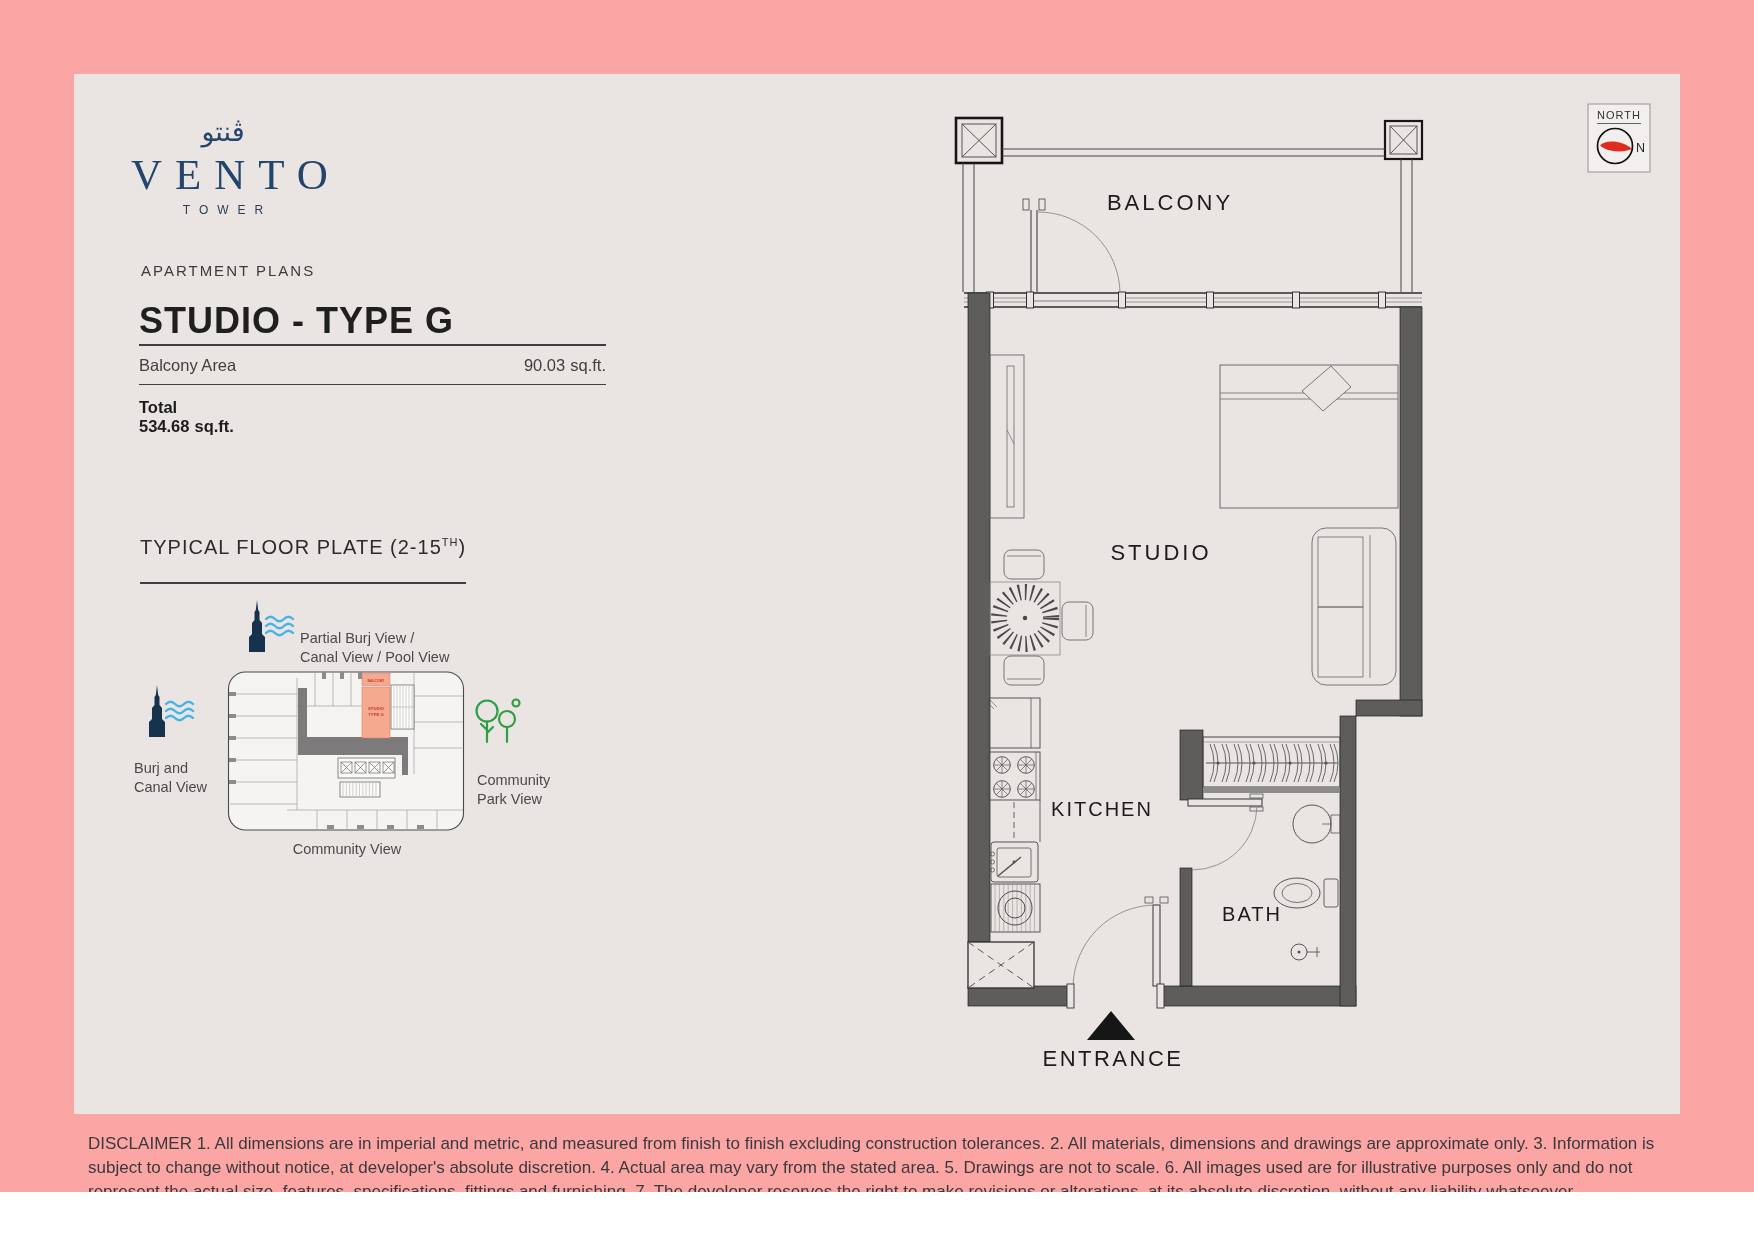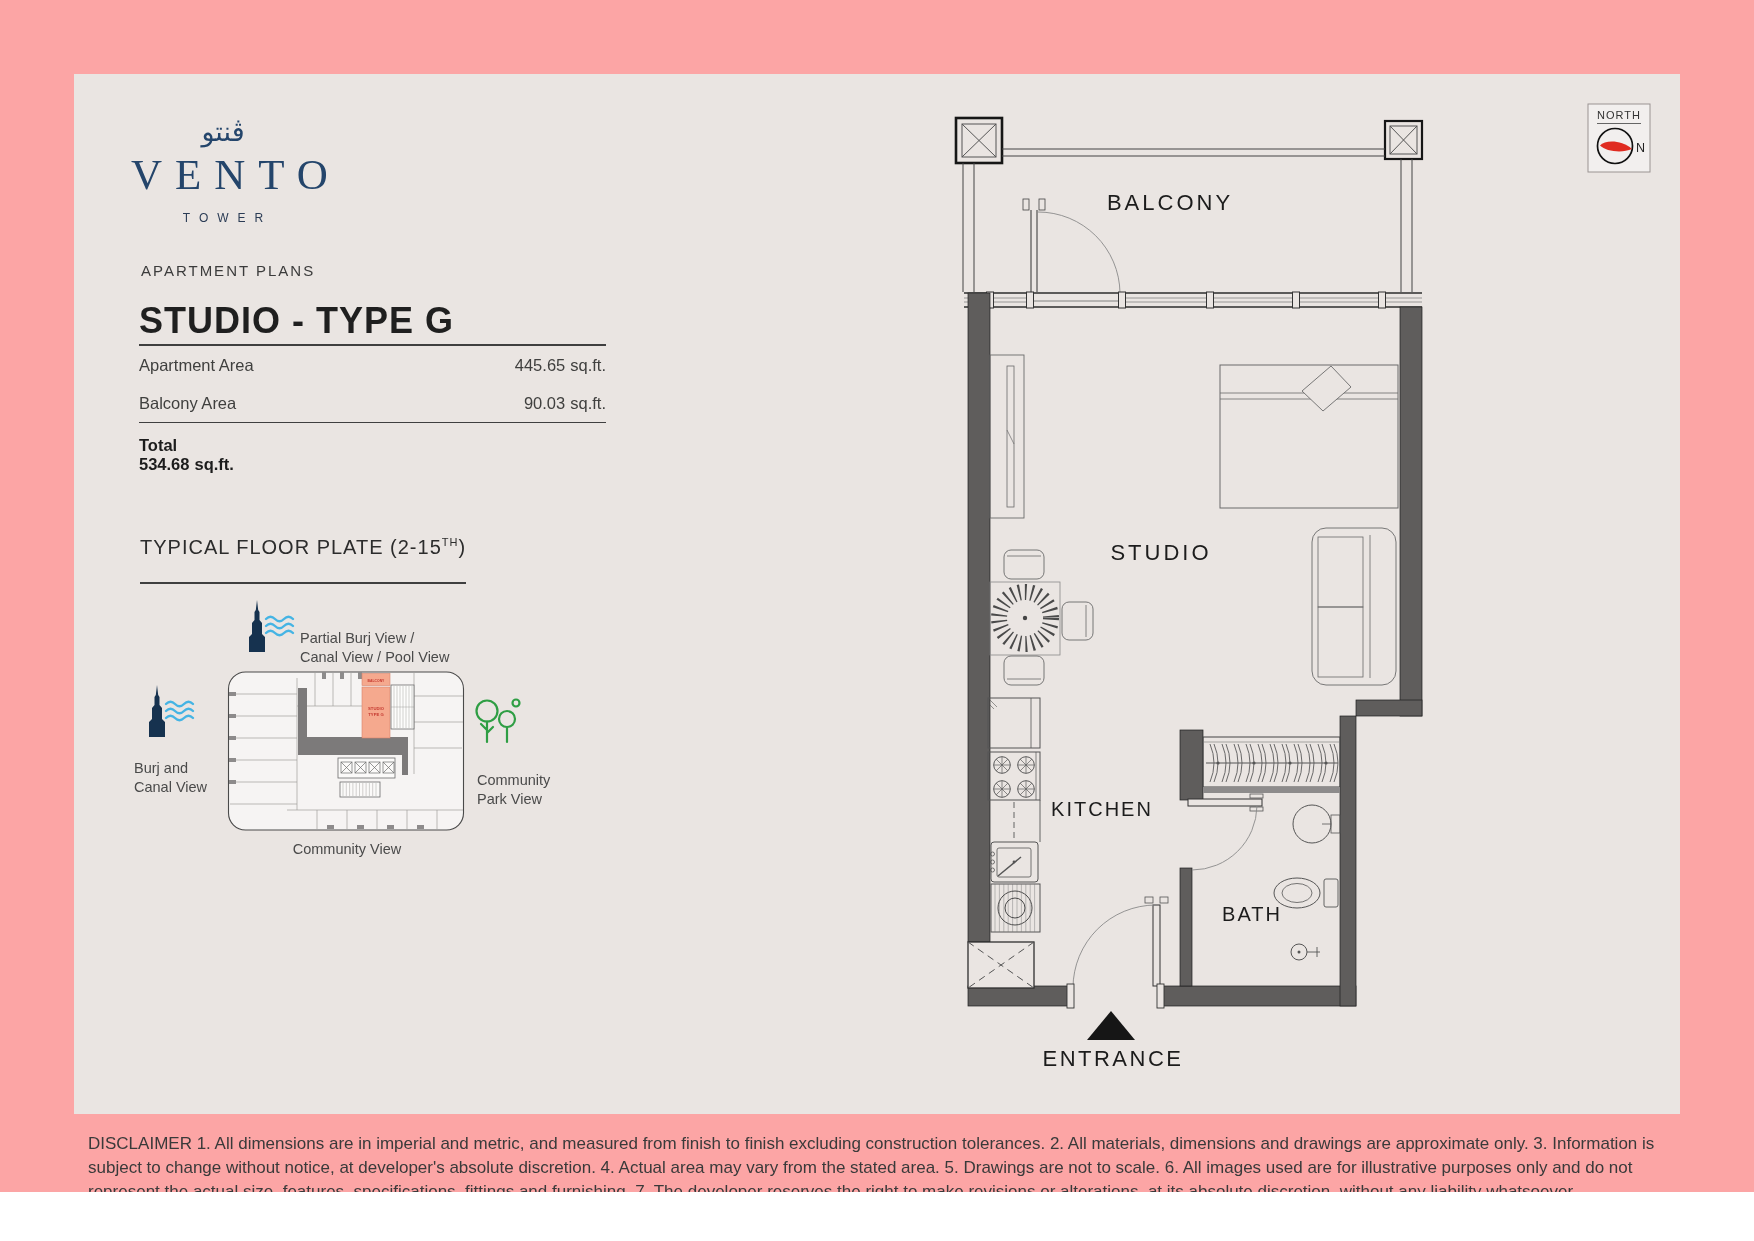--- a/index.html
+++ b/index.html
@@ -4,21 +4,21 @@
 <style>
   html,body{margin:0;padding:0;background:#ffffff;}
   #stage{position:relative;width:1754px;height:1192px;background:#fca5a5;overflow:hidden;
          font-family:"Liberation Sans", sans-serif;color:#1d1d1b;}
   .abs{position:absolute;}
   #card{left:74px;top:74px;width:1606px;height:1040px;background:#eae5e2;}
   
   #logo{left:118px;top:118px;width:210px;text-align:center;color:#24456b;}
   #logo .arabic{font-size:27px;letter-spacing:6px;line-height:1.1;}
   #logo .name{font-family:"Liberation Serif", serif;font-size:43px;letter-spacing:13px;margin-top:2px;text-indent:13px;}
-  #logo .tower{font-size:12px;letter-spacing:9px;margin-top:12px;text-indent:9px;color:#2b3c55;}
+  #logo .tower{font-size:12px;letter-spacing:9px;margin-top:4px;text-indent:9px;color:#2b3c55;}
   
   #section-label{left:141px;top:262px;font-size:15px;letter-spacing:2px;color:#3b3b3b;}
   #page-title{left:139px;top:300px;font-size:36px;font-weight:bold;letter-spacing:1px;color:#1f1f1f;}
   
   #area-table{left:139px;top:344px;width:467px;border-top:2px solid #3f3f3f;font-size:16.5px;}
   .arow{display:flex;justify-content:space-between;padding:10px 0 9px 0;color:#40403f;}
   .arow.last{border-bottom:1.6px solid #3f3f3f;}
   .arow.total{color:#1c1c1c;font-weight:bold;padding-top:13px;flex-direction:column;}
   .aval .unit{margin-left:5px;}
   
@@ -43,24 +43,20 @@
   <div id="logo" class="abs">
     <div class="arabic">ڤنتو</div>
     <div class="name">VENTO</div>
     <div class="tower">TOWER</div>
   </div>
 
   <div id="section-label" class="abs">APARTMENT PLANS</div>
   <div id="page-title" class="abs">STUDIO - TYPE G</div>
 
   <div id="area-table" class="abs">
-    <div class="arow">
-      <span>Apartment Area</span>
-      <span class="aval"><span>445.65</span><span class="unit">sq.ft.</span></span>
-    </div>
     <div class="arow last">
       <span>Balcony Area</span>
       <span class="aval"><span>90.03</span><span class="unit">sq.ft.</span></span>
     </div>
     <div class="arow total">
       <span>Total</span>
       <span class="aval"><span>534.68</span><span class="unit">sq.ft.</span></span>
     </div>
   </div>
 

